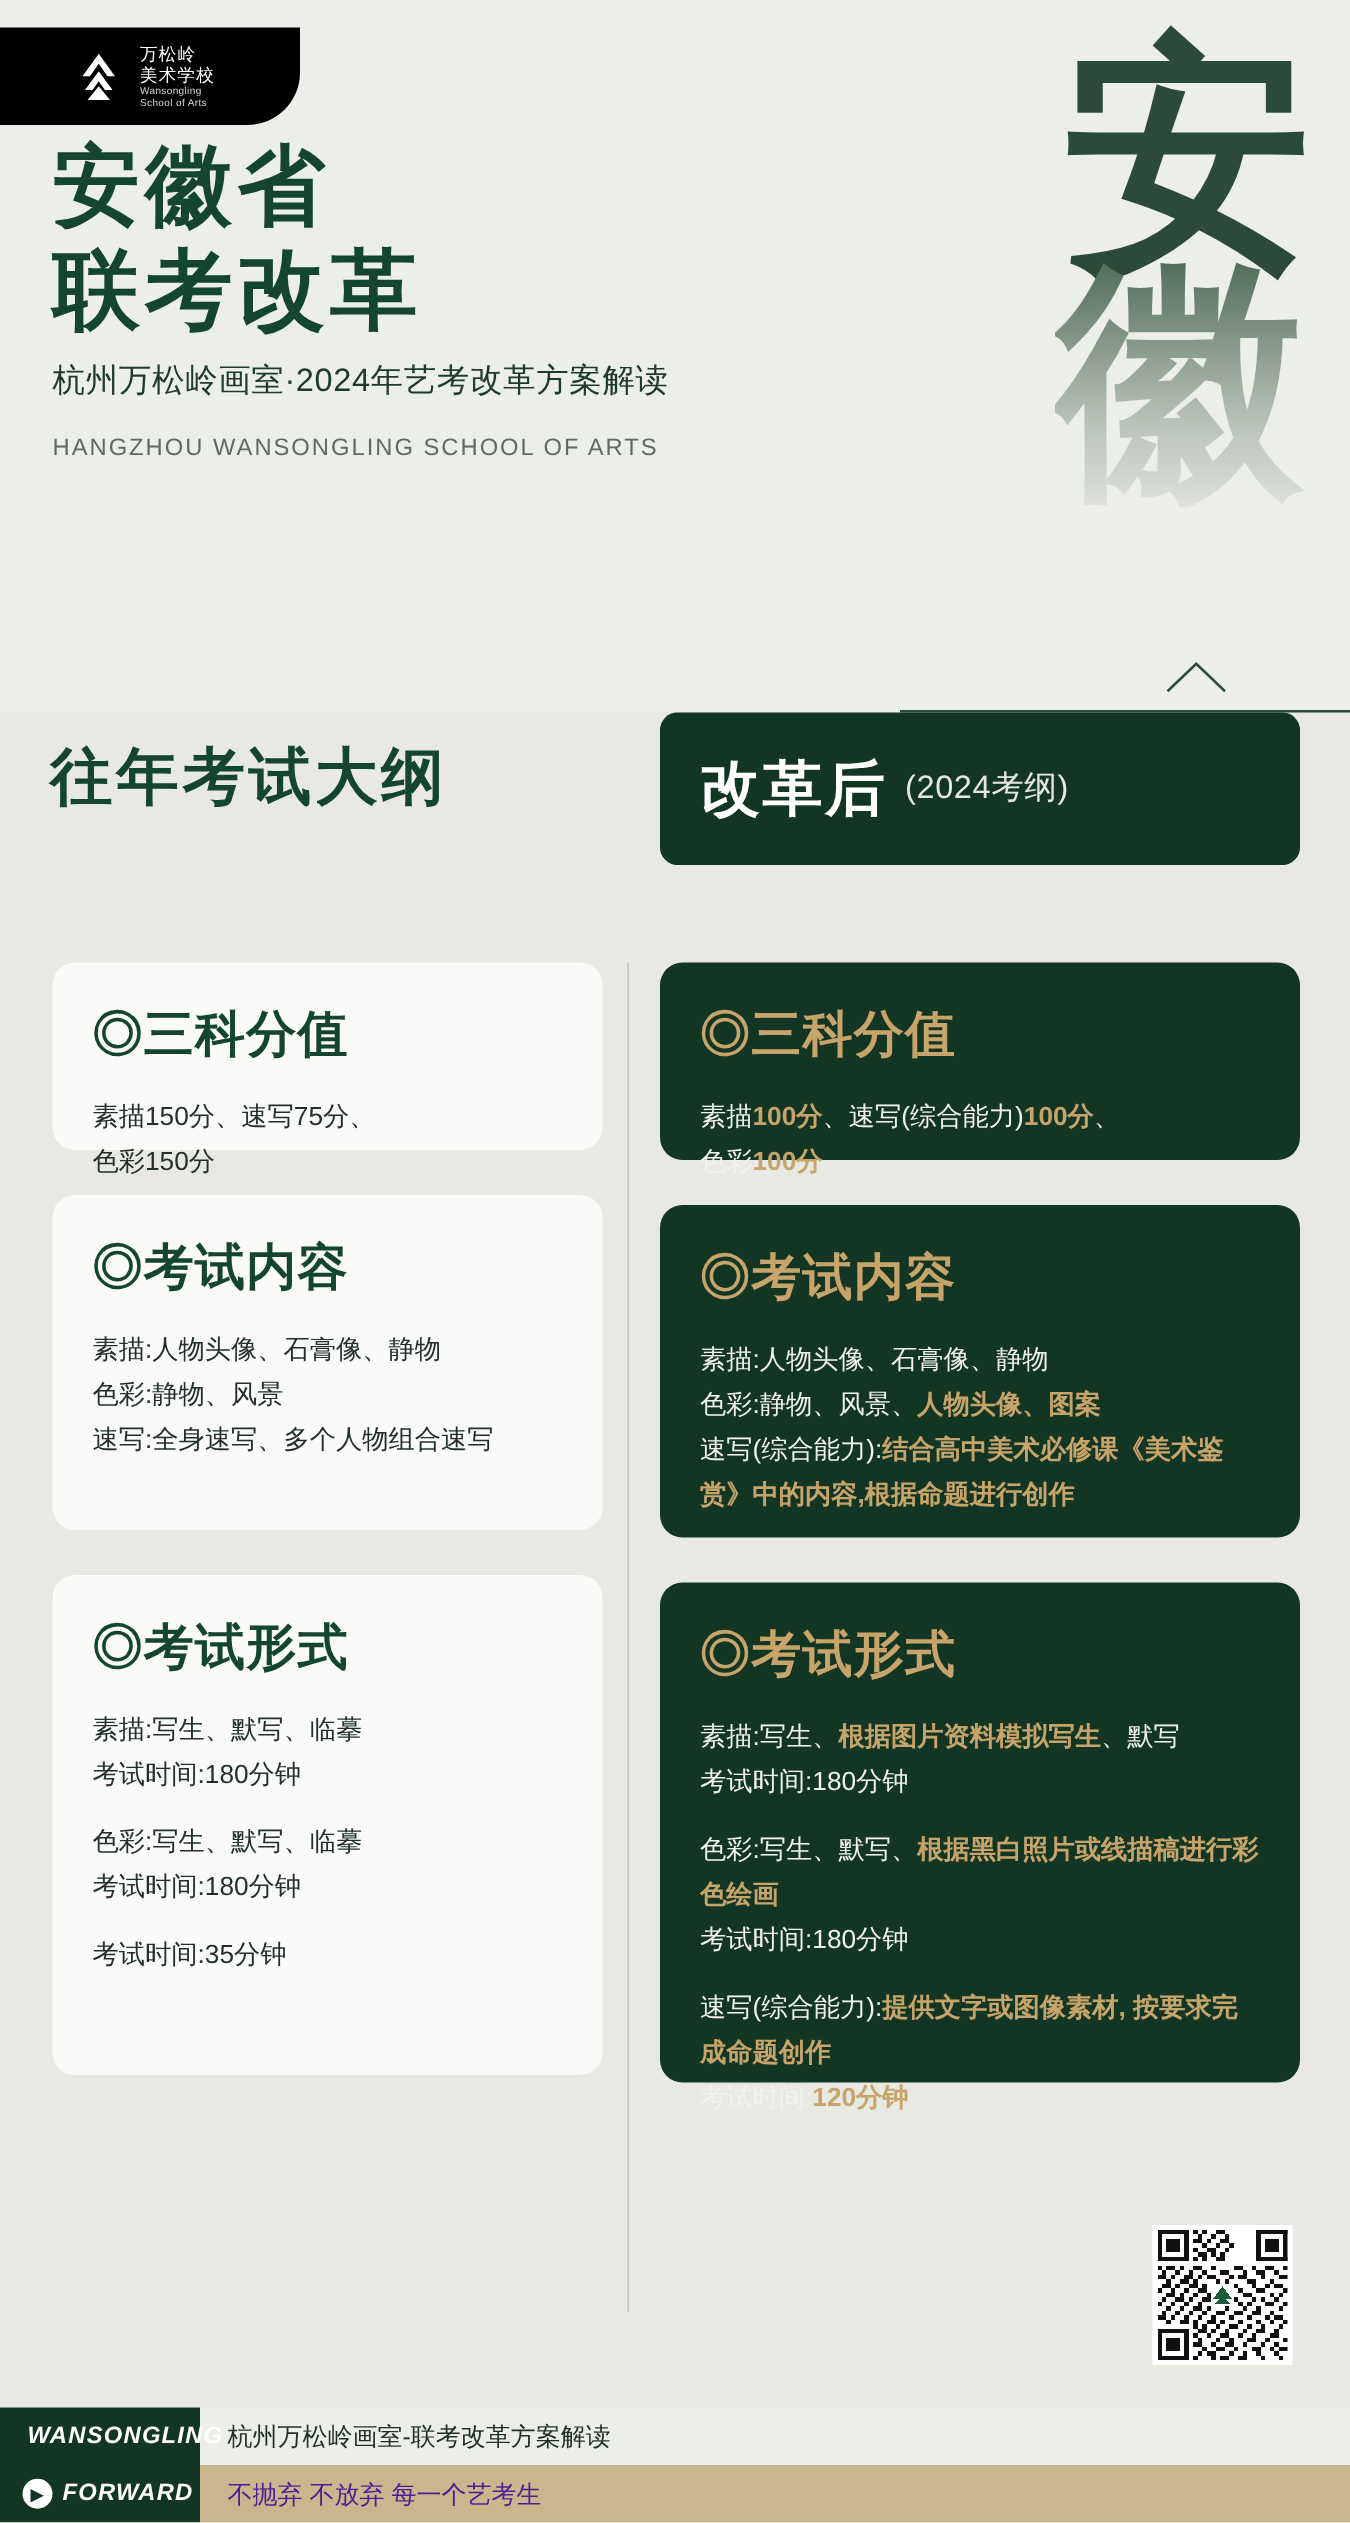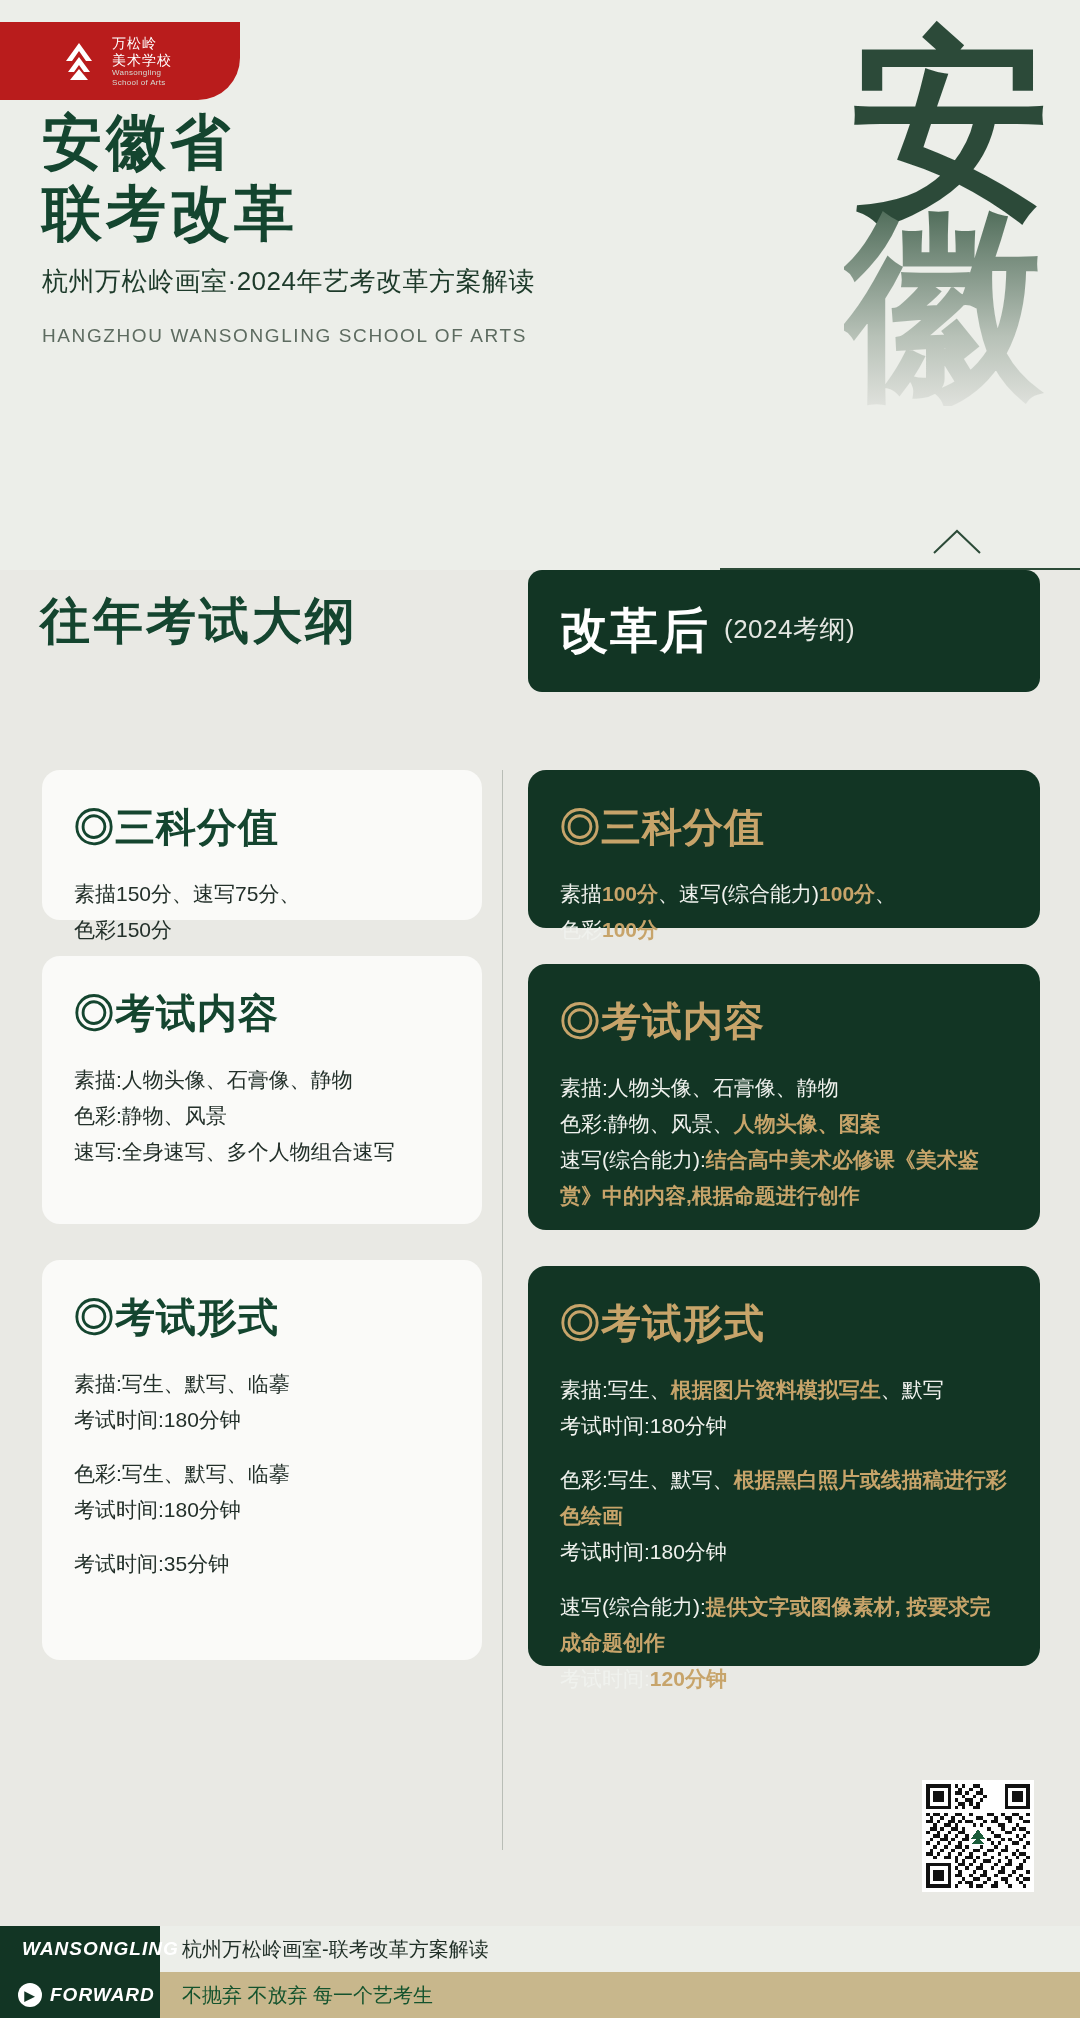--- a/index.html
+++ b/index.html
@@ -22,21 +22,21 @@
   .header {
     position: relative;
     width: 1080px;
     height: 570px;
     background: #eceee9;
   }
   .logo-badge {
     position: absolute;
     left: 0; top: 22px;
     width: 240px; height: 78px;
-    background: #b91c1c;
+    background: #000000;
     border-bottom-right-radius: 42px;
     display: flex;
     align-items: center;
     padding-left: 58px;
     gap: 12px;
   }
   .logo-mark {
     width: 42px; height: 46px;
     display: flex; align-items: center; justify-content: center;
   }
@@ -58,21 +58,21 @@
   .ghost-2 {
     right: 36px; top: 206px;
     background: linear-gradient(180deg, #4e6b58 0%, #b7c1b7 65%, #dfe1dc 100%);
     -webkit-background-clip: text;
     background-clip: text;
     color: transparent;
   }
 
   .title-block { position: absolute; left: 42px; top: 108px; }
   .title-line {
-    font-size: 60px;
+    font-size: 70px;
     font-weight: 700;
     color: #14452f;
     line-height: 1.18;
     letter-spacing: 4px;
   }
   .subtitle-cn {
     margin-top: 14px;
     font-size: 26px;
     color: #1d3a2a;
     letter-spacing: .5px;
@@ -228,21 +228,21 @@
     letter-spacing: 1px;
   }
   .footer-text {
     padding-left: 22px;
     font-size: 20px;
     color: #1f2e26;
   }
   .footer-text-2 {
     padding-left: 22px;
     font-size: 20px;
-    color: #14532d;
+    color: #4c1d95;
   }
   .arrow-badge {
     width: 24px; height: 24px; border-radius: 50%;
     background: #ffffff; color: #123524;
     display: flex; align-items: center; justify-content: center;
     font-size: 13px; font-style: normal; font-weight: 700;
   }
 </style>
 </head>
 <body>

